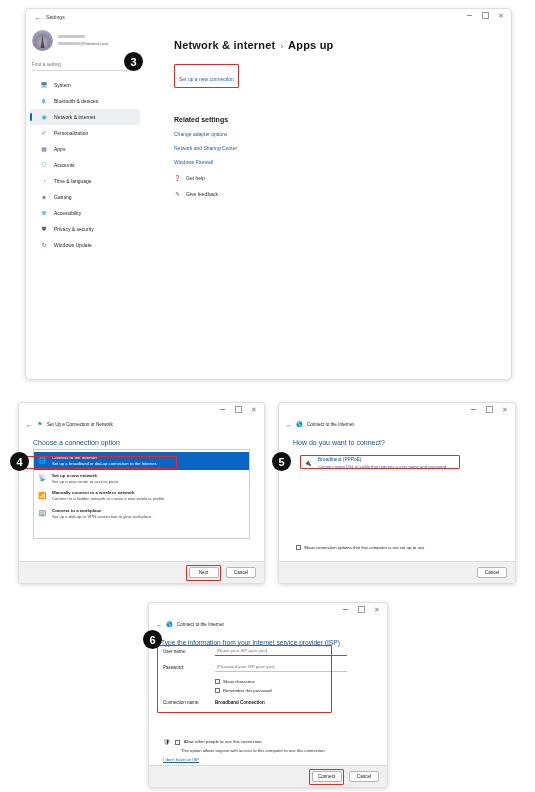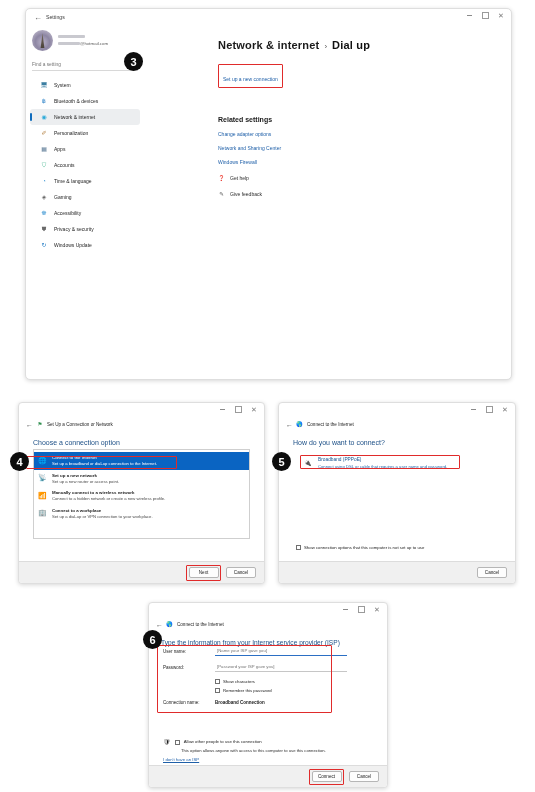--- a/index.html
+++ b/index.html
@@ -70,21 +70,20 @@
     display: inline-block;
   }
   #settings-title-text {
     font-size: 5.2px;
     color: #3a3a3a;
     margin-left: 2px;
   }
   #settings-body {
     display: flex;
     height: 354px;
-    gap: 44px;
   }
   #settings-sidebar {
     width: 118px;
     flex: 0 0 118px;
     padding-top: 2px;
   }
   #account-block {
     display: flex;
     align-items: center;
     padding: 3px 0 3px 6px;
@@ -629,21 +628,21 @@
             <span class="nav-label">Windows Update</span>
           </div>
         </div>
     </div>
 
     <div id="settings-main">
 
       <div id="page-title-row">
         <span id="breadcrumb-root">Network &amp; internet</span>
         <span id="breadcrumb-sep">›</span>
-        <span id="breadcrumb-current">Dial up</span>
+        <span id="breadcrumb-current">Apps up</span>
       </div>
 
       <div id="setup-link-box" class="redbox">
         <span id="setup-new-connection-link">Set up a new connection</span>
       </div>
 
       <div id="related-settings-heading">Related settings</div>
       <div id="related-links">
           <span class="related-link">Change adapter options</span>
           <span class="related-link">Network and Sharing Center</span>

